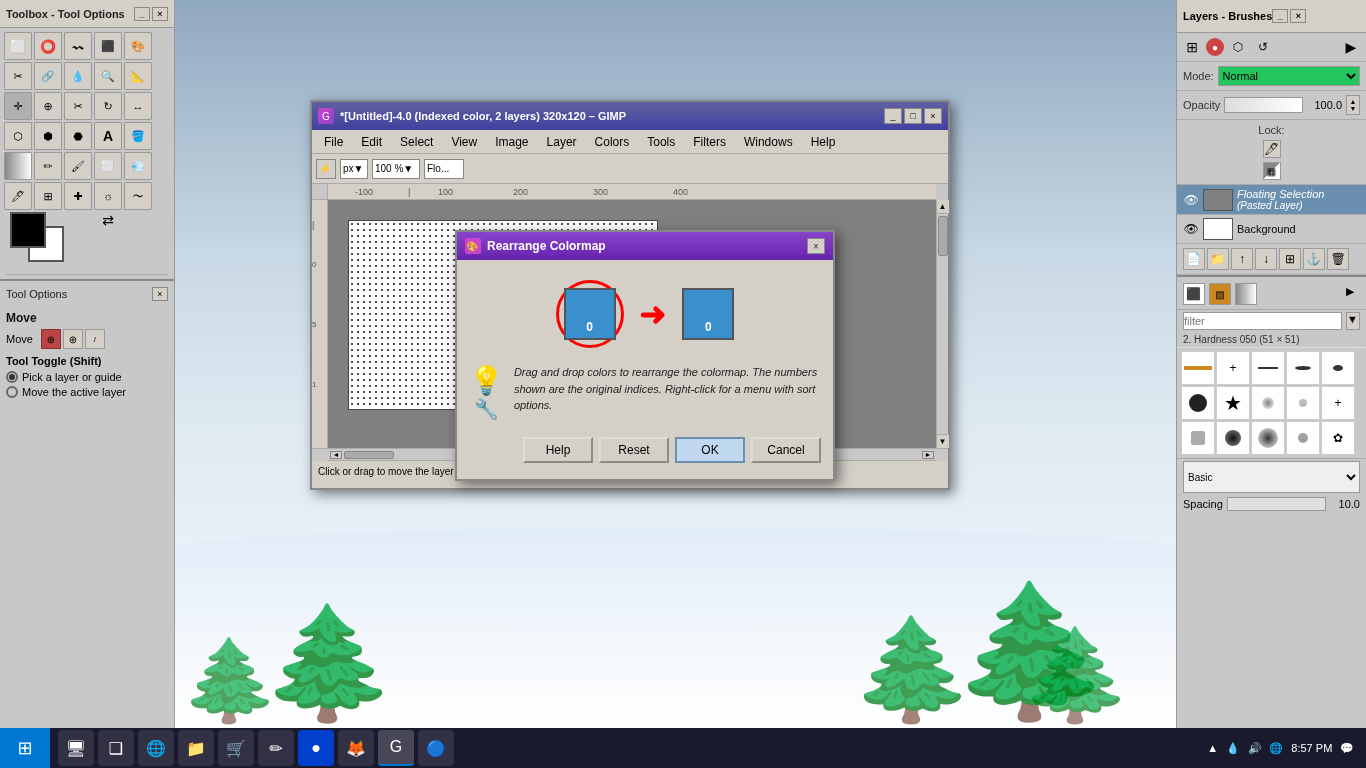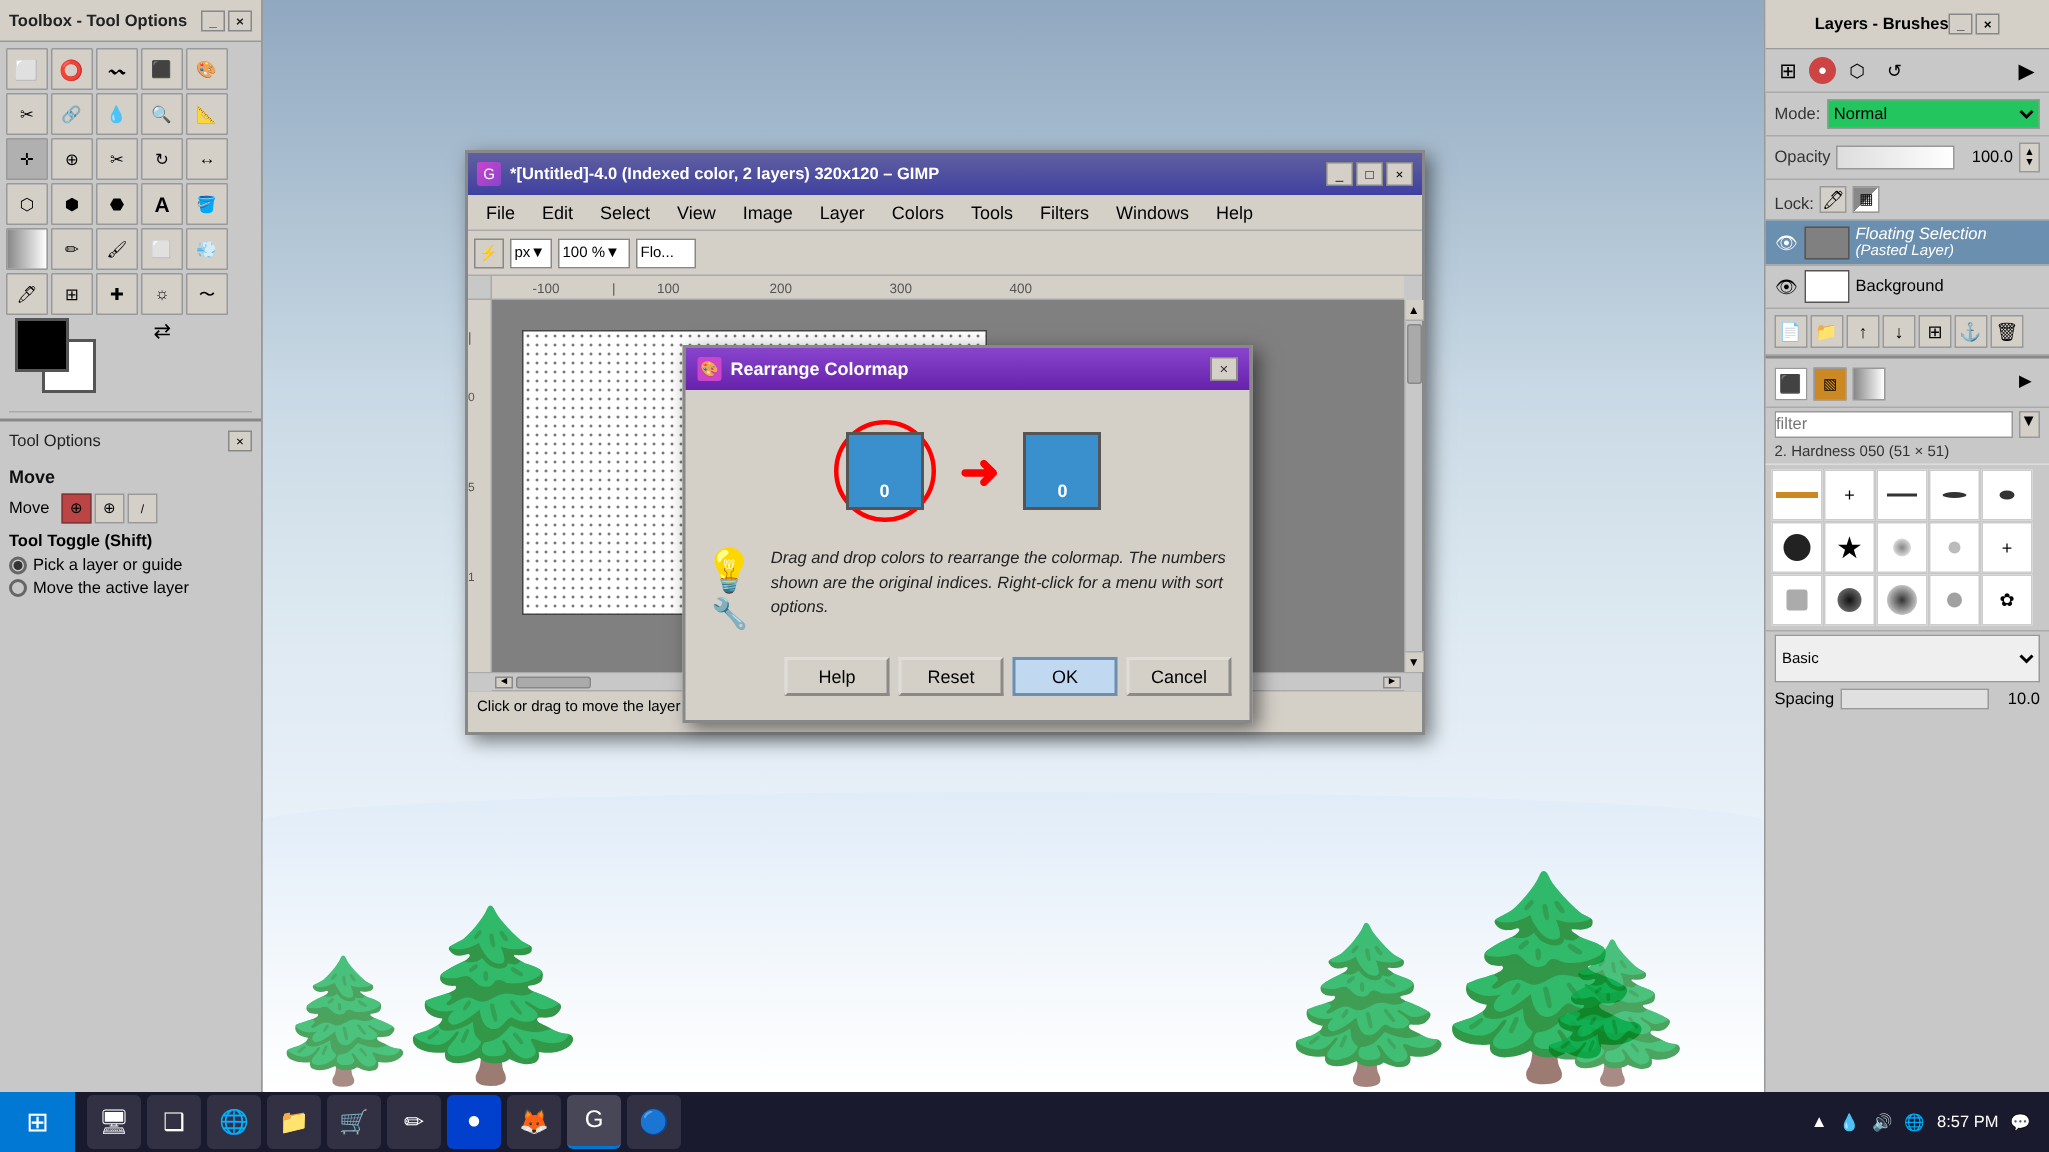--- a/index.html
+++ b/index.html
@@ -28,31 +28,31 @@
     .move-row { display: flex; align-items: center; gap: 4px; margin-bottom: 4px; }
     .small-icon { width: 20px; height: 20px; background: #d4d0c8; border: 1px solid #999; display: flex; align-items: center; justify-content: center; font-size: 10px; }
     .tool-toggle { margin-top: 6px; }
     .tool-toggle-title { font-size: 11px; font-weight: bold; margin-bottom: 4px; }
     .radio-row { display: flex; align-items: center; gap: 4px; font-size: 11px; margin-bottom: 3px; }
     .radio-dot { width: 12px; height: 12px; border-radius: 50%; border: 2px solid #666; display: flex; align-items: center; justify-content: center; }
     .radio-dot.selected::after { content: ''; width: 6px; height: 6px; border-radius: 50%; background: #333; }
 
     
     .layers-panel { position: absolute; top: 0; right: 0; width: 190px; height: 728px; background: #c8c8c8; border-left: 1px solid #999; z-index: 100; }
-    .layers-titlebar { height: 28px; background: #d4d0c8; display: flex; align-items: center; justify-content: center; padding: 16px 6px; border-bottom: 1px solid #999; font-size: 11px; font-weight: bold; }
+    .layers-titlebar { height: 28px; background: #d4d0c8; display: flex; align-items: center; justify-content: flex-start; padding: 16px 6px; border-bottom: 1px solid #999; font-size: 11px; font-weight: bold; }
     .layers-titlebar-btn { width: 16px; height: 14px; background: #d4d0c8; border: 1px solid #888; font-size: 9px; display: flex; align-items: center; justify-content: center; }
     .tab-icon { width: 22px; height: 22px; display: flex; align-items: center; justify-content: center; font-size: 14px; cursor: pointer; }
     .mode-row { display: flex; align-items: center; padding: 4px 6px; border-bottom: 1px solid #aaa; gap: 4px; }
     .mode-label { font-size: 11px; color: #333; }
     .mode-select { flex: 1; height: 20px; font-size: 11px; background: #22c55e; border: 1px solid #999; }
     .opacity-row { display: flex; align-items: center; padding: 4px 6px; border-bottom: 1px solid #aaa; gap: 4px; }
     .opacity-label { font-size: 11px; color: #333; }
     .opacity-slider { flex: 1; height: 16px; background: linear-gradient(to right, #ccc, #fff); border: 1px solid #999; }
     .opacity-val { font-size: 11px; width: 35px; text-align: right; }
-    .lock-row { display: flex; align-items: flex-end; padding: 4px 6px; border-bottom: 1px solid #aaa; gap: 4px; }
+    .lock-row { display: flex; align-items: center; padding: 4px 6px; border-bottom: 1px solid #aaa; gap: 4px; flex-direction: column; }
     .lock-label { font-size: 11px; color: #333; }
     .lock-icon { width: 18px; height: 18px; background: #d4d0c8; border: 1px solid #999; display: flex; align-items: center; justify-content: center; font-size: 11px; }
 
     .layer-item { display: flex; align-items: center; padding: 3px 6px; border-bottom: 1px solid #aaa; gap: 4px; cursor: pointer; }
     .layer-item.selected { background: #6a8faf; color: white; }
     .layer-eye { width: 16px; height: 16px; display: flex; align-items: center; justify-content: center; font-size: 12px; }
     .layer-thumb { width: 30px; height: 22px; border: 1px solid #888; background: white; display: flex; align-items: center; justify-content: center; font-size: 8px; }
     .layer-name { font-size: 11px; flex: 1; }
     .layer-name-italic { font-size: 11px; font-style: italic; }
 

